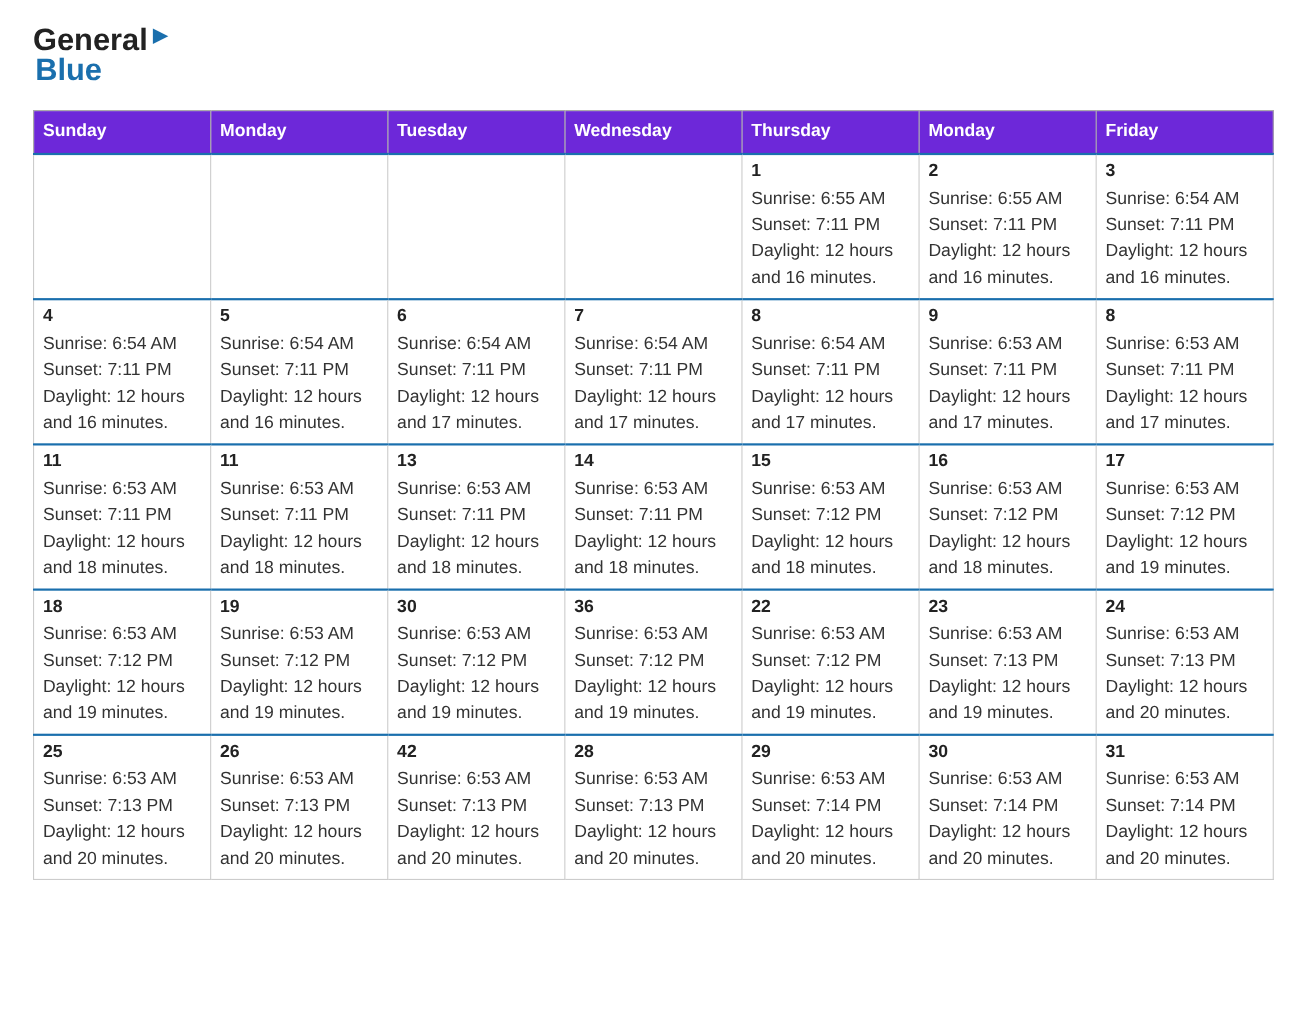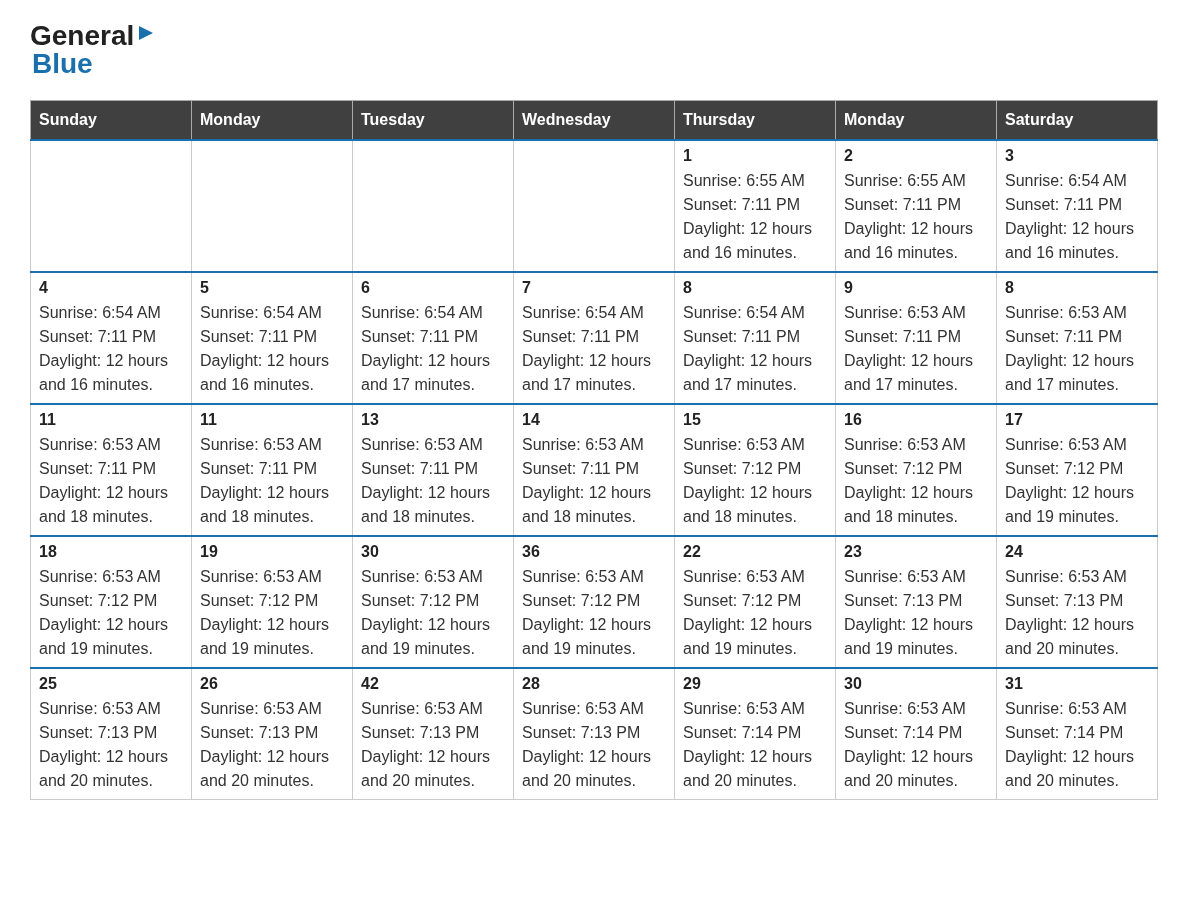--- a/index.html
+++ b/index.html
@@ -37,21 +37,21 @@
       font-size: 20px;
       color: #444;
       margin-top: 4px;
     }
     .calendar {
       width: 100%;
       border-collapse: collapse;
       border: 1px solid #aaa;
     }
     .calendar th {
-      background-color: #404040;
+      background-color: #6d28d9;
       color: #fff;
       font-size: 16px;
       font-weight: bold;
       padding: 10px 8px;
       text-align: left;
       border: 1px solid #aaa;
     }
     .calendar td {
       vertical-align: top;
       border: 1px solid #ccc;
@@ -103,21 +103,21 @@
 
 <table class="calendar" id="cal-table">
   <thead>
     <tr id="header-row">
         <th>Sunday</th>
         <th>Monday</th>
         <th>Tuesday</th>
         <th>Wednesday</th>
         <th>Thursday</th>
         <th>Monday</th>
-        <th>Saturday</th>
+        <th>Friday</th>
       </tr>
   </thead>
   <tbody id="calendar-body">
       <tr class="week-row">
         <td class="empty-cell"></td>
         <td class="empty-cell"></td>
         <td class="empty-cell"></td>
         <td class="empty-cell"></td>
         <td>
           <span class="day-number">1</span>

